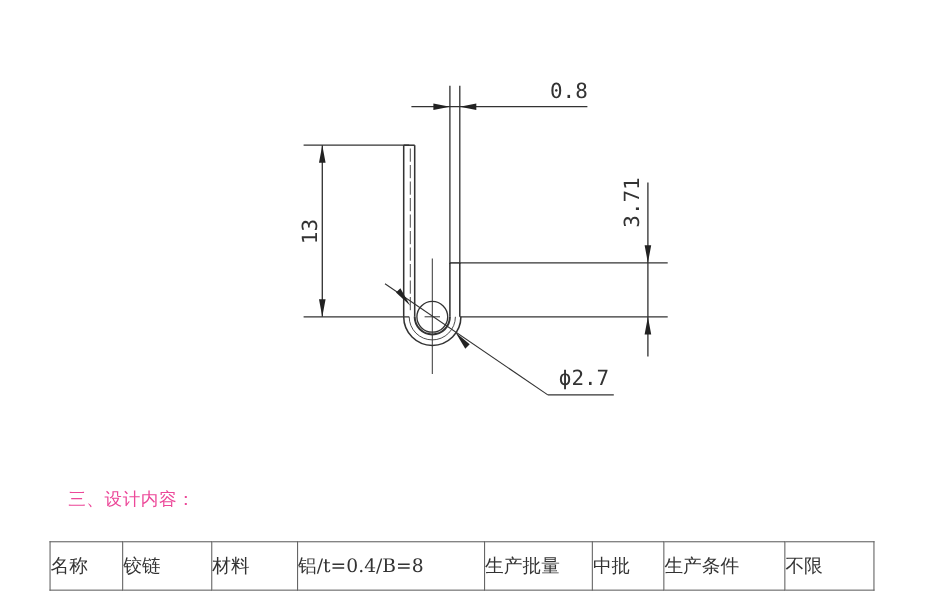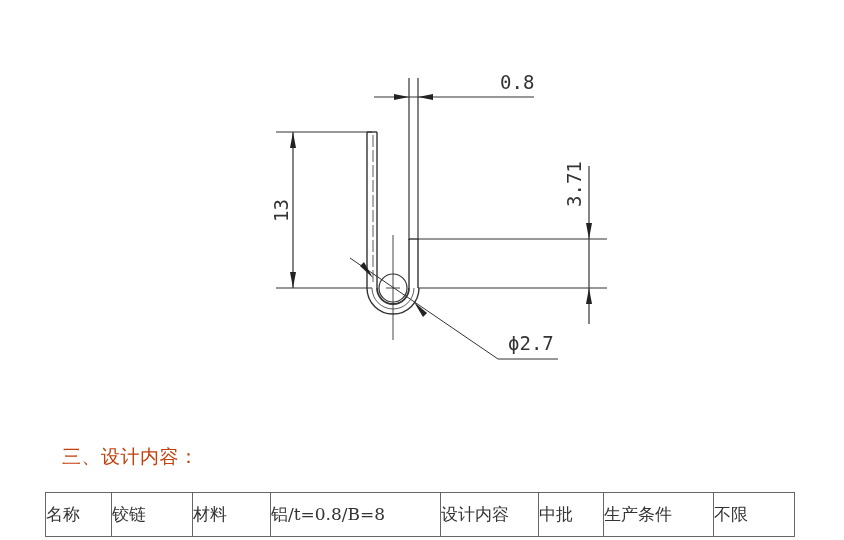--- a/index.html
+++ b/index.html
@@ -1,21 +1,21 @@
 <!DOCTYPE html>
 <html><head>
 <meta charset="utf-8">
 <style>
   html, body { margin: 0; padding: 0; background: #ffffff; }
   body { width: 844px; height: 540px; position: relative; overflow: hidden;
          font-family: "DejaVu Sans", sans-serif; color: #222; }
   #drawing { position: absolute; left: 0; top: 0; width: 844px; height: 420px; }
   .dimtext { font-family: "DejaVu Sans Mono", monospace; font-size: 19px; fill: #333; }
-  #section-heading { position: absolute; left: 62px; top: 444px; font-size: 19px;
-                     font-family: "DejaVu Sans", sans-serif; color: #c2410c; letter-spacing: 0.5px; }
+  #section-heading { position: absolute; left: 62px; top: 444px; font-size: 16px;
+                     font-family: "DejaVu Sans", sans-serif; color: #ec4899; letter-spacing: 0.5px; }
   #spec-table { position: absolute; left: 45px; top: 492px; border-collapse: collapse;
                 font-family: "DejaVu Serif", serif; font-size: 17px; color: #333; }
   #spec-table td { border: 1px solid #666; height: 43px; padding: 0; text-align: left;
                    white-space: nowrap; }
 </style>
 </head>
 <body>
 
 <svg id="drawing" viewBox="0 0 844 420" xmlns="http://www.w3.org/2000/svg">
   <g stroke="#333" fill="none" stroke-width="1.2">
@@ -72,20 +72,20 @@
 </svg>
 
 <div id="section-heading">三、设计内容：</div>
 
 <table id="spec-table">
   <tbody>
       <tr>
     <td style="width:65px">名称</td>
     <td style="width:80px">铰链</td>
     <td style="width:77px">材料</td>
-    <td style="width:169px">铝/t=0.8/B=8</td>
-    <td style="width:97px">设计内容</td>
+    <td style="width:169px">铝/t=0.4/B=8</td>
+    <td style="width:97px">生产批量</td>
     <td style="width:64px">中批</td>
     <td style="width:109px">生产条件</td>
     <td style="width:80px">不限</td>
   </tr>
 </tbody>
   </table>
 
 </body></html>

